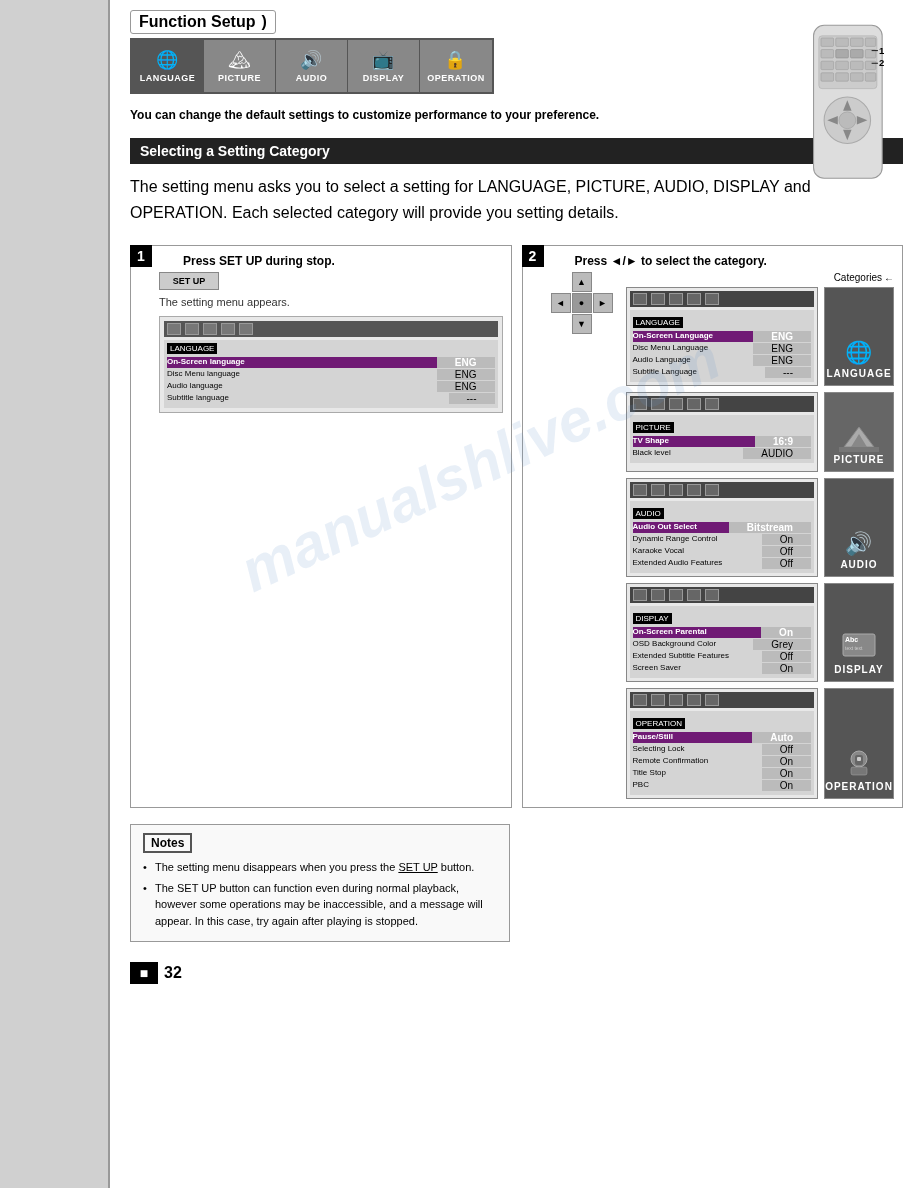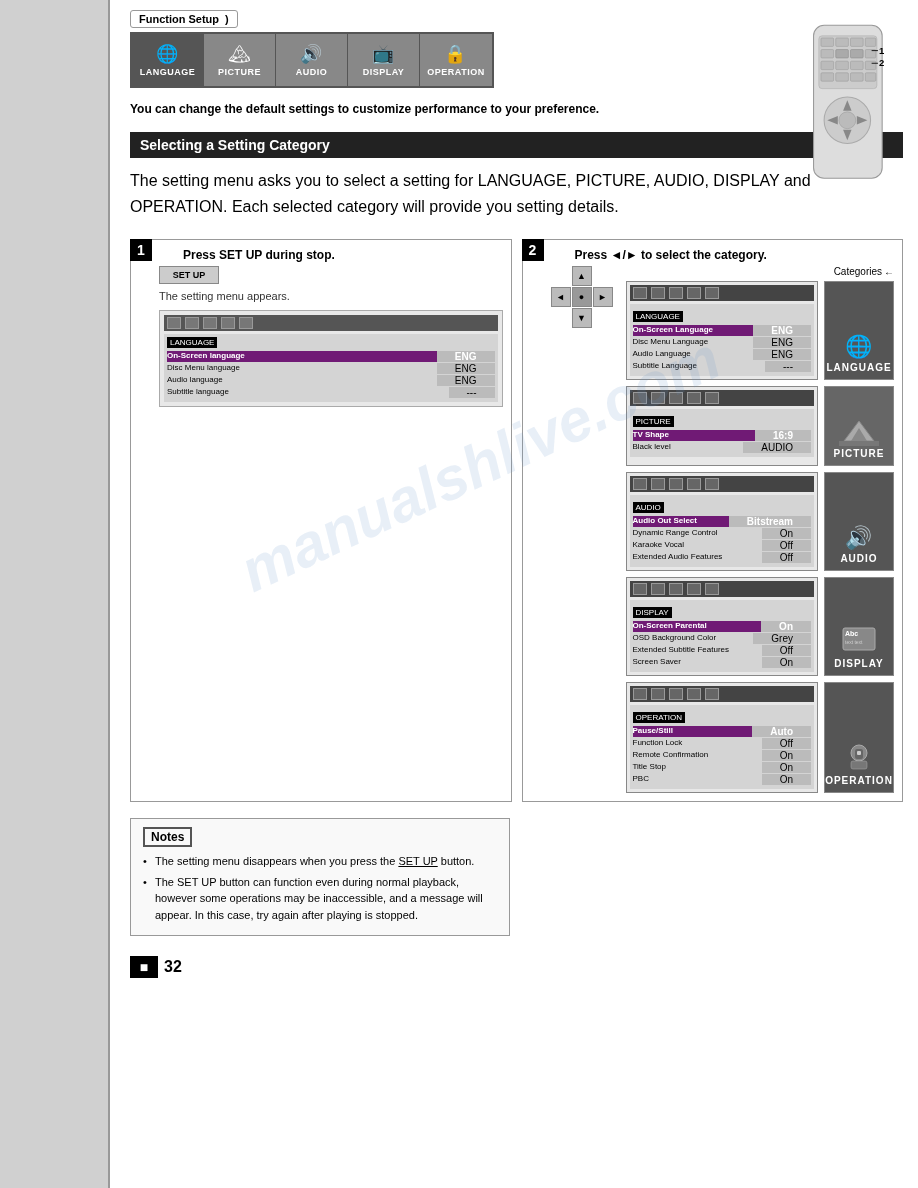--- a/index.html
+++ b/index.html
@@ -33,21 +33,21 @@
     .breadcrumb-bar {
       display: inline-flex;
       align-items: center;
       border: 1px solid #999;
       border-radius: 3px;
       padding: 2px 8px;
       margin-bottom: 4px;
       background: #fff;
     }
     .breadcrumb-bar span {
-      font-size: 11px;
+      font-size: 16px;
       font-weight: bold;
     }
     .breadcrumb-arrow {
       margin-left: 6px;
       font-size: 12px;
     }
 
     
     .main-title {
       font-size: 38px;
@@ -687,21 +687,21 @@
                   <span class="mock-icon-small" style="background:#666;"></span>
                   <span class="mock-icon-small" style="background:#666;"></span>
                 </div>
                 <div class="mock-screen-content">
                   <div class="mock-label">OPERATION</div>
                   <div class="mock-row highlighted">
                       <span>Pause/Still</span>
                       <span class="mock-value">Auto</span>
                     </div>
                   <div class="mock-row">
-                      <span>Function Lock</span>
+                      <span>Selecting Lock</span>
                       <span class="mock-value">Off</span>
                     </div>
                   <div class="mock-row">
                       <span>Remote Confirmation</span>
                       <span class="mock-value">On</span>
                     </div>
                   <div class="mock-row">
                       <span>Title Stop</span>
                       <span class="mock-value">On</span>
                     </div>

